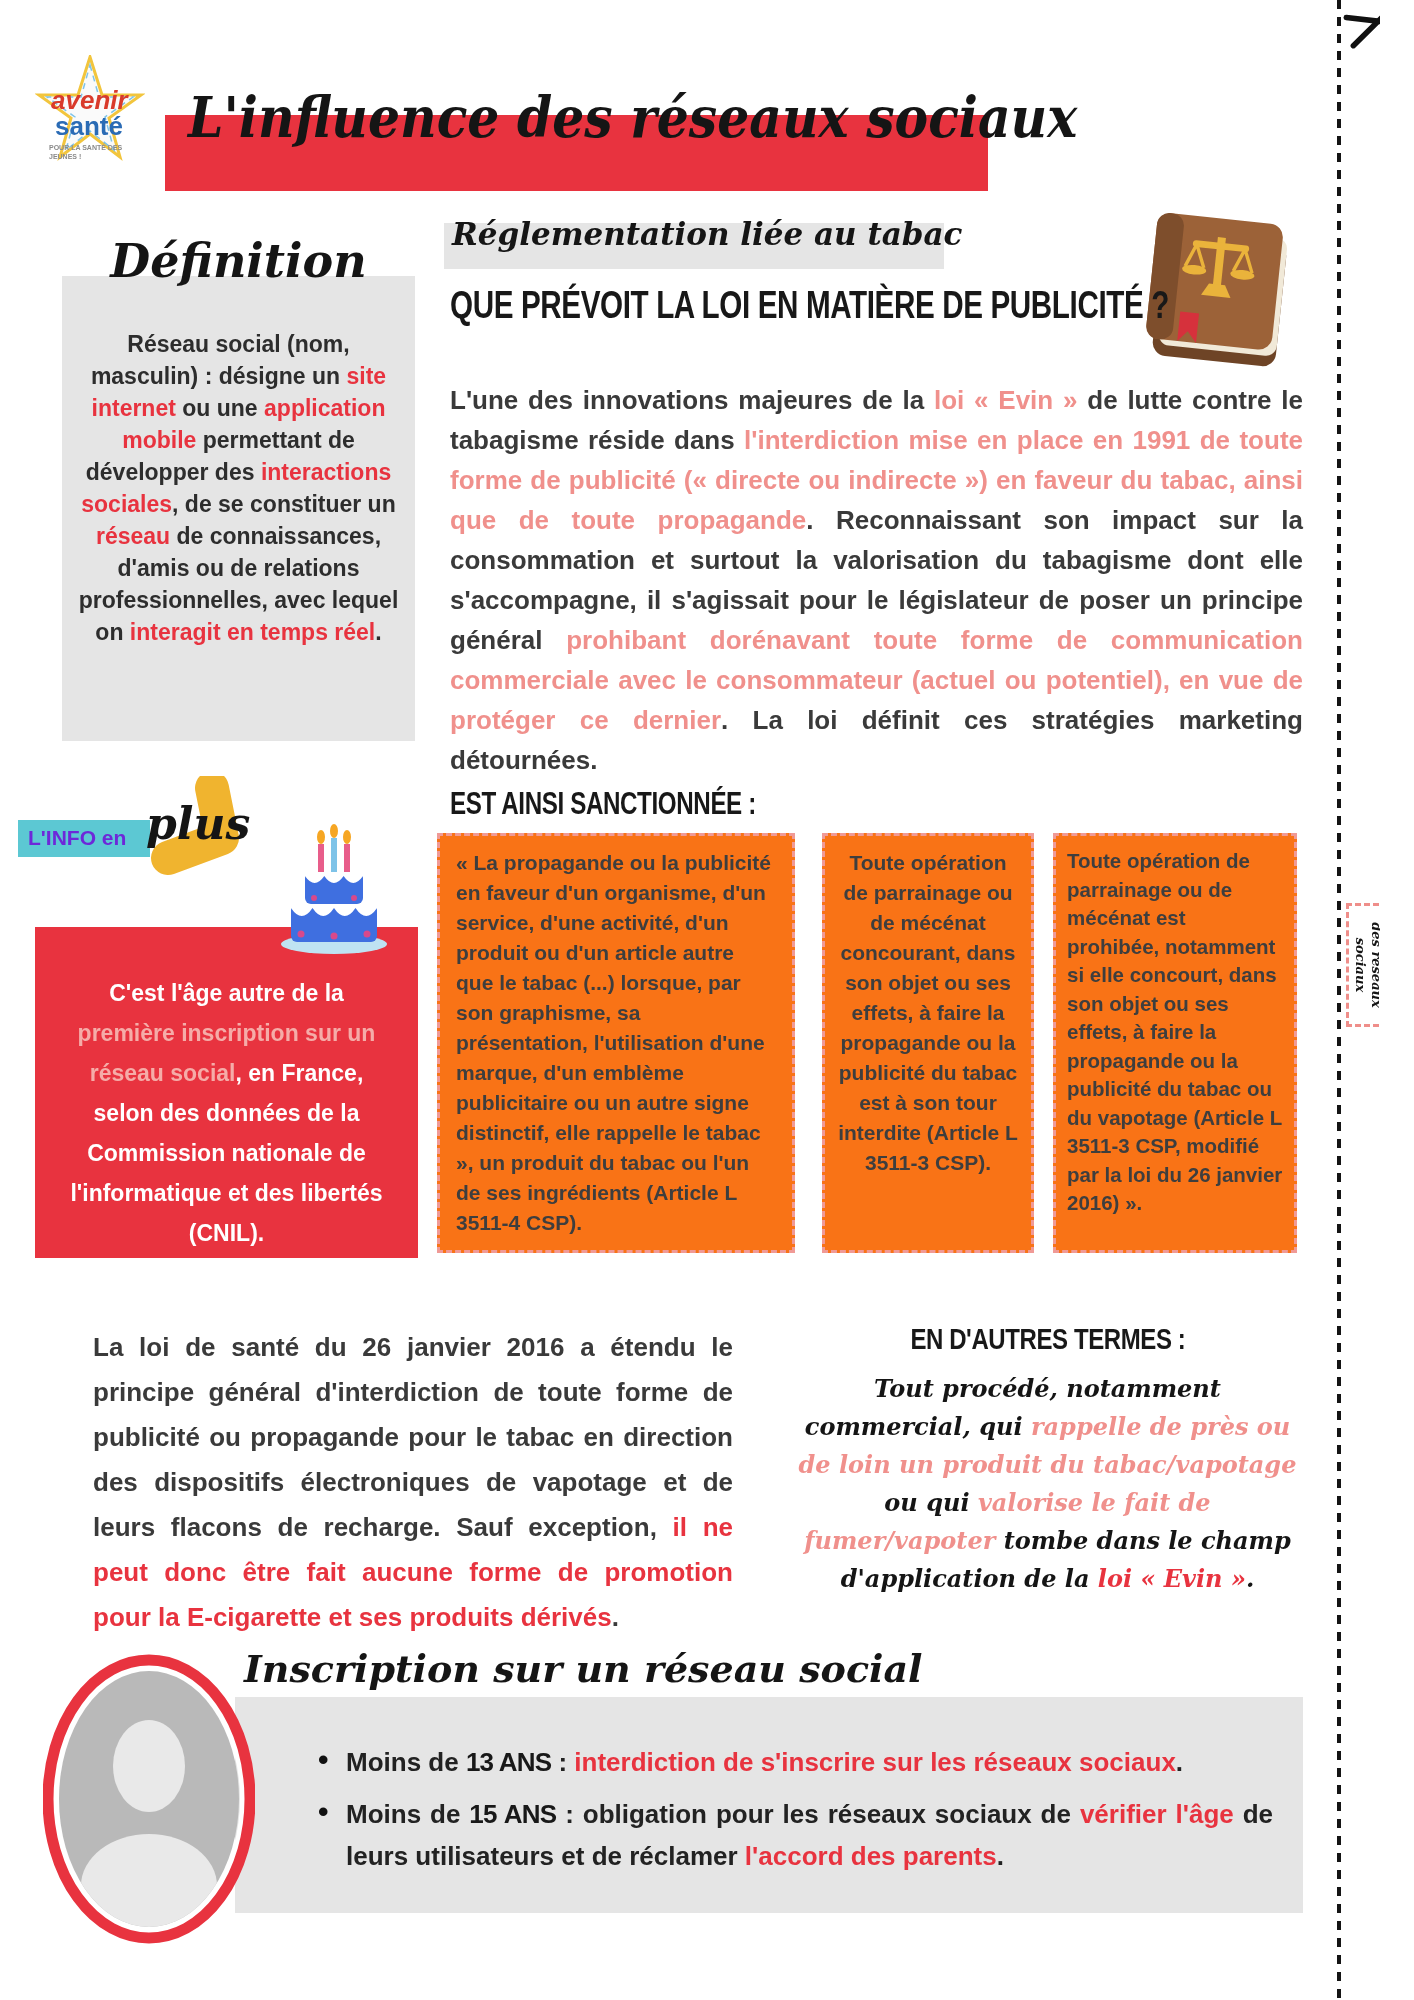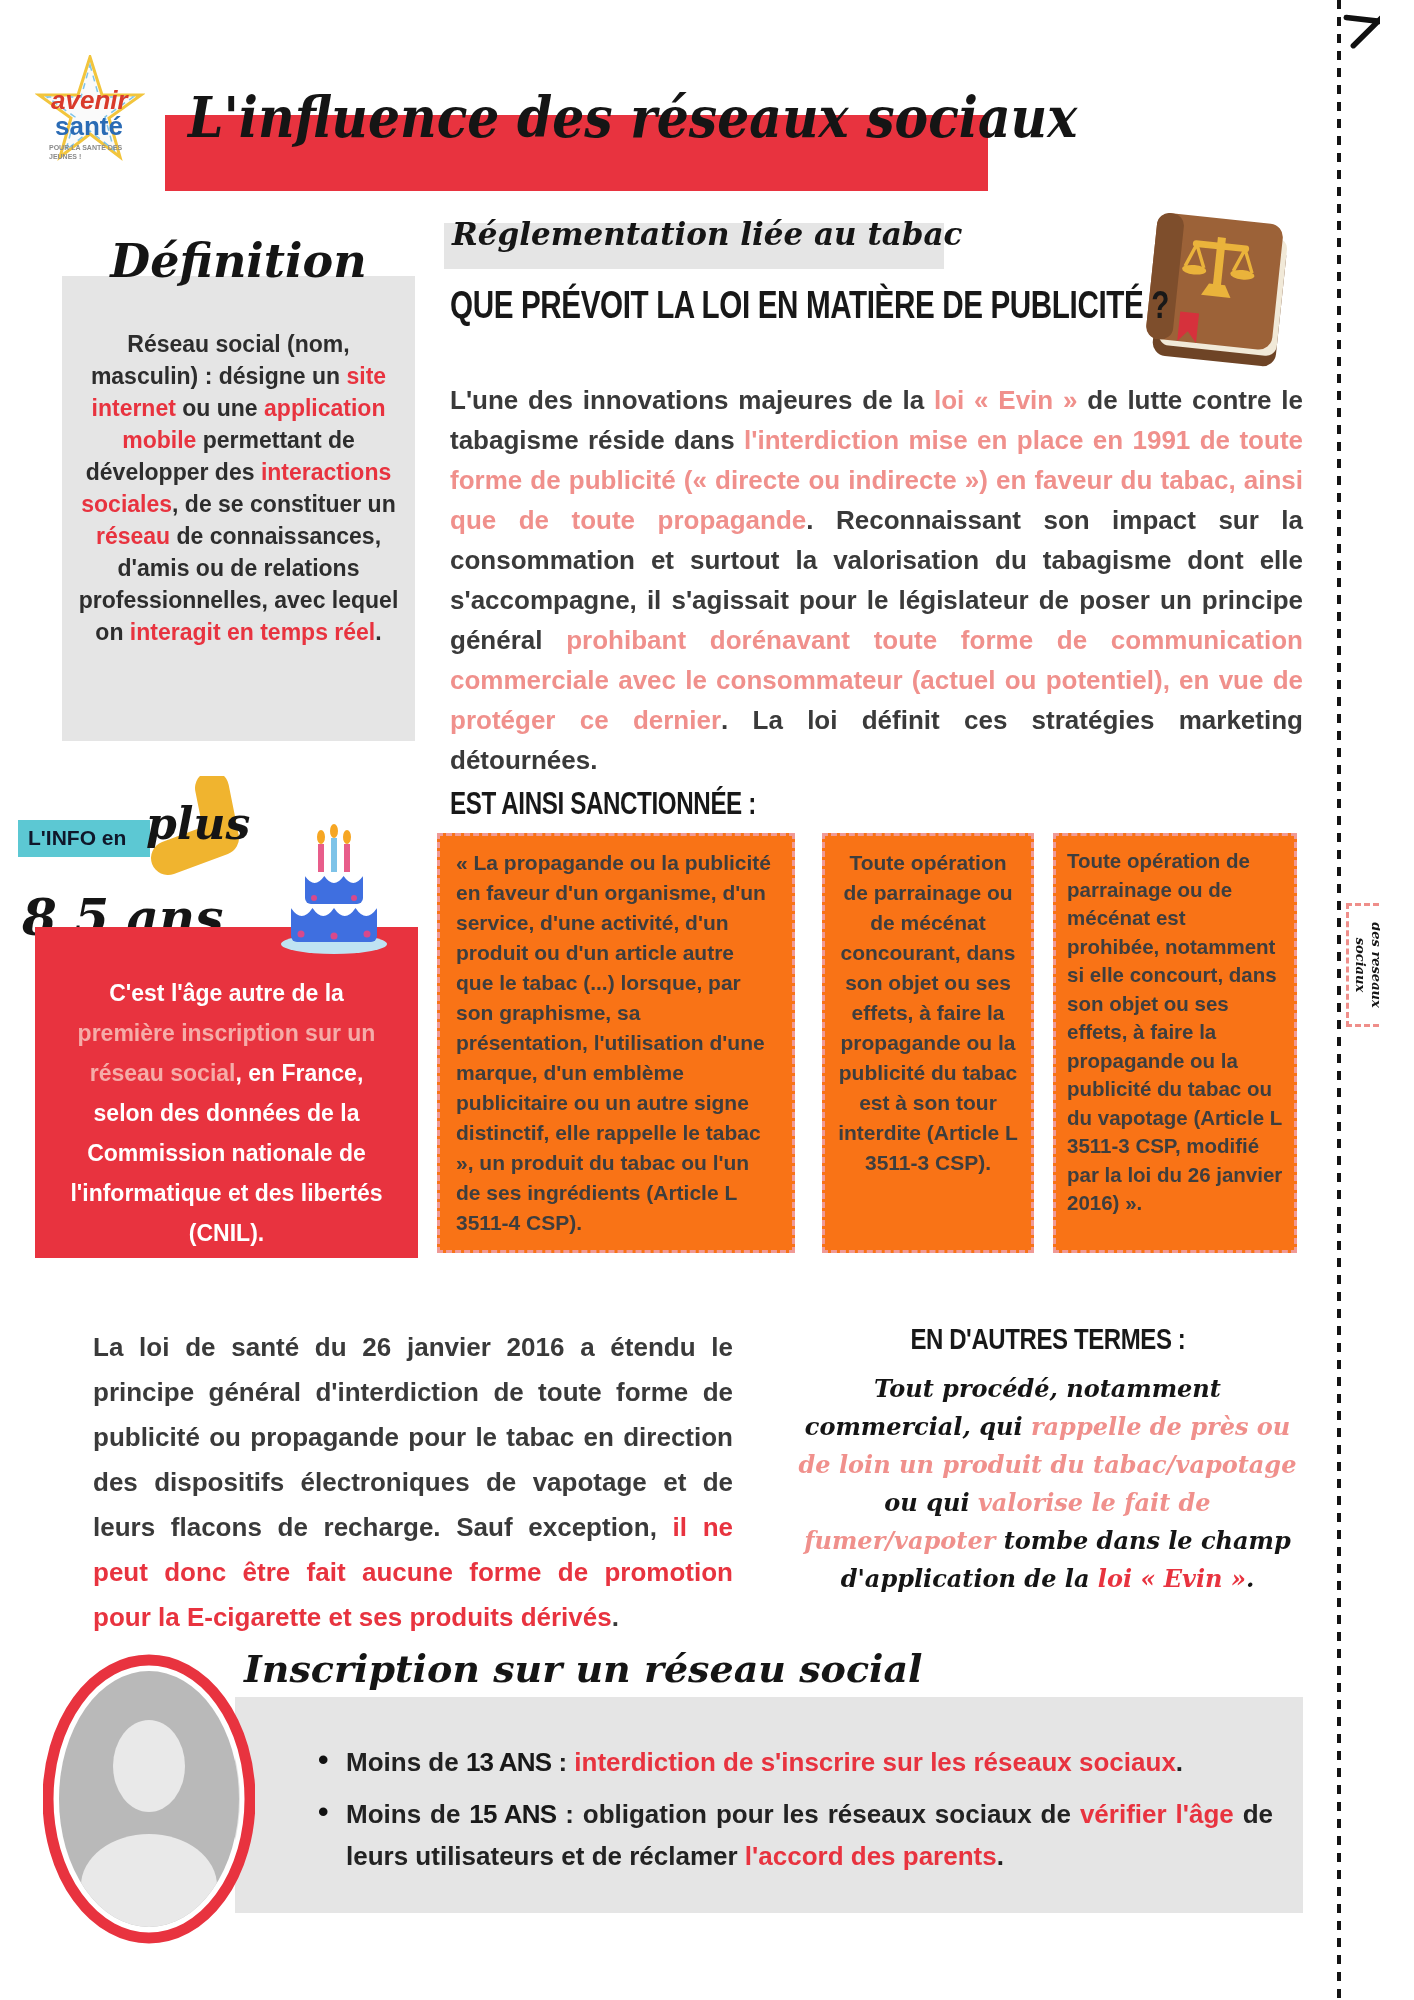--- a/index.html
+++ b/index.html
@@ -68,25 +68,24 @@
 
   <div class="abs pink-bg" style="left:62px;top:276px;width:353px;height:465px;">
     <div class="body-text" style="padding:52px 14px 0 14px;text-align:center;font-size:23px;line-height:32px;font-weight:600;color:#2d2d2d;"><span>Réseau social (nom, masculin) : désigne un </span><span class="c-red">site internet</span><span> ou une </span><span class="c-red">application mobile</span><span> permettant de développer des </span><span class="c-red">interactions sociales</span><span>, de se constituer un </span><span class="c-red">réseau</span><span> de connaissances, d'amis ou de relations professionnelles, avec lequel on </span><span class="c-red">interagit en temps réel</span><span>.</span></div>
   </div>
   <div class="abs script" style="left:62px;top:234px;width:353px;text-align:center;font-size:46px;">Définition</div>
 
   <svg class="abs" style="left:150px;top:776px;" width="100" height="100" viewBox="0 0 100 100">
     <polyline points="62,12 72,62 18,82" fill="none" stroke="#f0b42f" stroke-width="34" stroke-linecap="round" stroke-linejoin="round"></polyline>
   </svg>
   <div class="abs teal-bg" style="left:18px;top:820px;width:132px;height:37px;">
-    <div style="padding:6px 0 0 10px;font-size:21px;font-weight:600;color:#0f172a;">L'INFO en</div>
+    <div style="padding:6px 0 0 10px;font-size:21px;font-weight:600;color:#6d28d9;">L'INFO en</div>
   </div>
   <div class="abs script" style="left:146px;top:798px;font-size:44px;">plus</div>
 
-  <div class="abs script" style="left:22px;top:888px;font-size:50px;">8,5 ans</div>
 
   <div class="abs red-bg" style="left:35px;top:927px;width:383px;height:331px;">
     <div style="padding:46px 24px 0 24px;text-align:center;font-size:23px;line-height:40px;font-weight:700;color:#ffffff;"><span>C'est l'âge autre de la </span><span class="c-pink">première inscription sur un réseau social</span><span>, en France, selon des données de la Commission nationale de l'informatique et des libertés (CNIL).</span></div>
   </div>
 
   <svg class="abs" style="left:268px;top:816px;z-index:3;" width="132" height="142" viewBox="0 0 132 142">
     <ellipse cx="66" cy="128" rx="53" ry="10" fill="#bfe3f2"></ellipse>
     <rect x="23" y="88" width="86" height="38" rx="6" fill="#3f6fe0"></rect>
     <path d="M23 92 q10.75 16 21.5 0 q10.75 16 21.5 0 q10.75 16 21.5 0 q10.75 16 21.5 0 v-10 h-86 z" fill="#ffffff"></path>
     <rect x="37" y="56" width="58" height="32" rx="6" fill="#3f6fe0"></rect>

